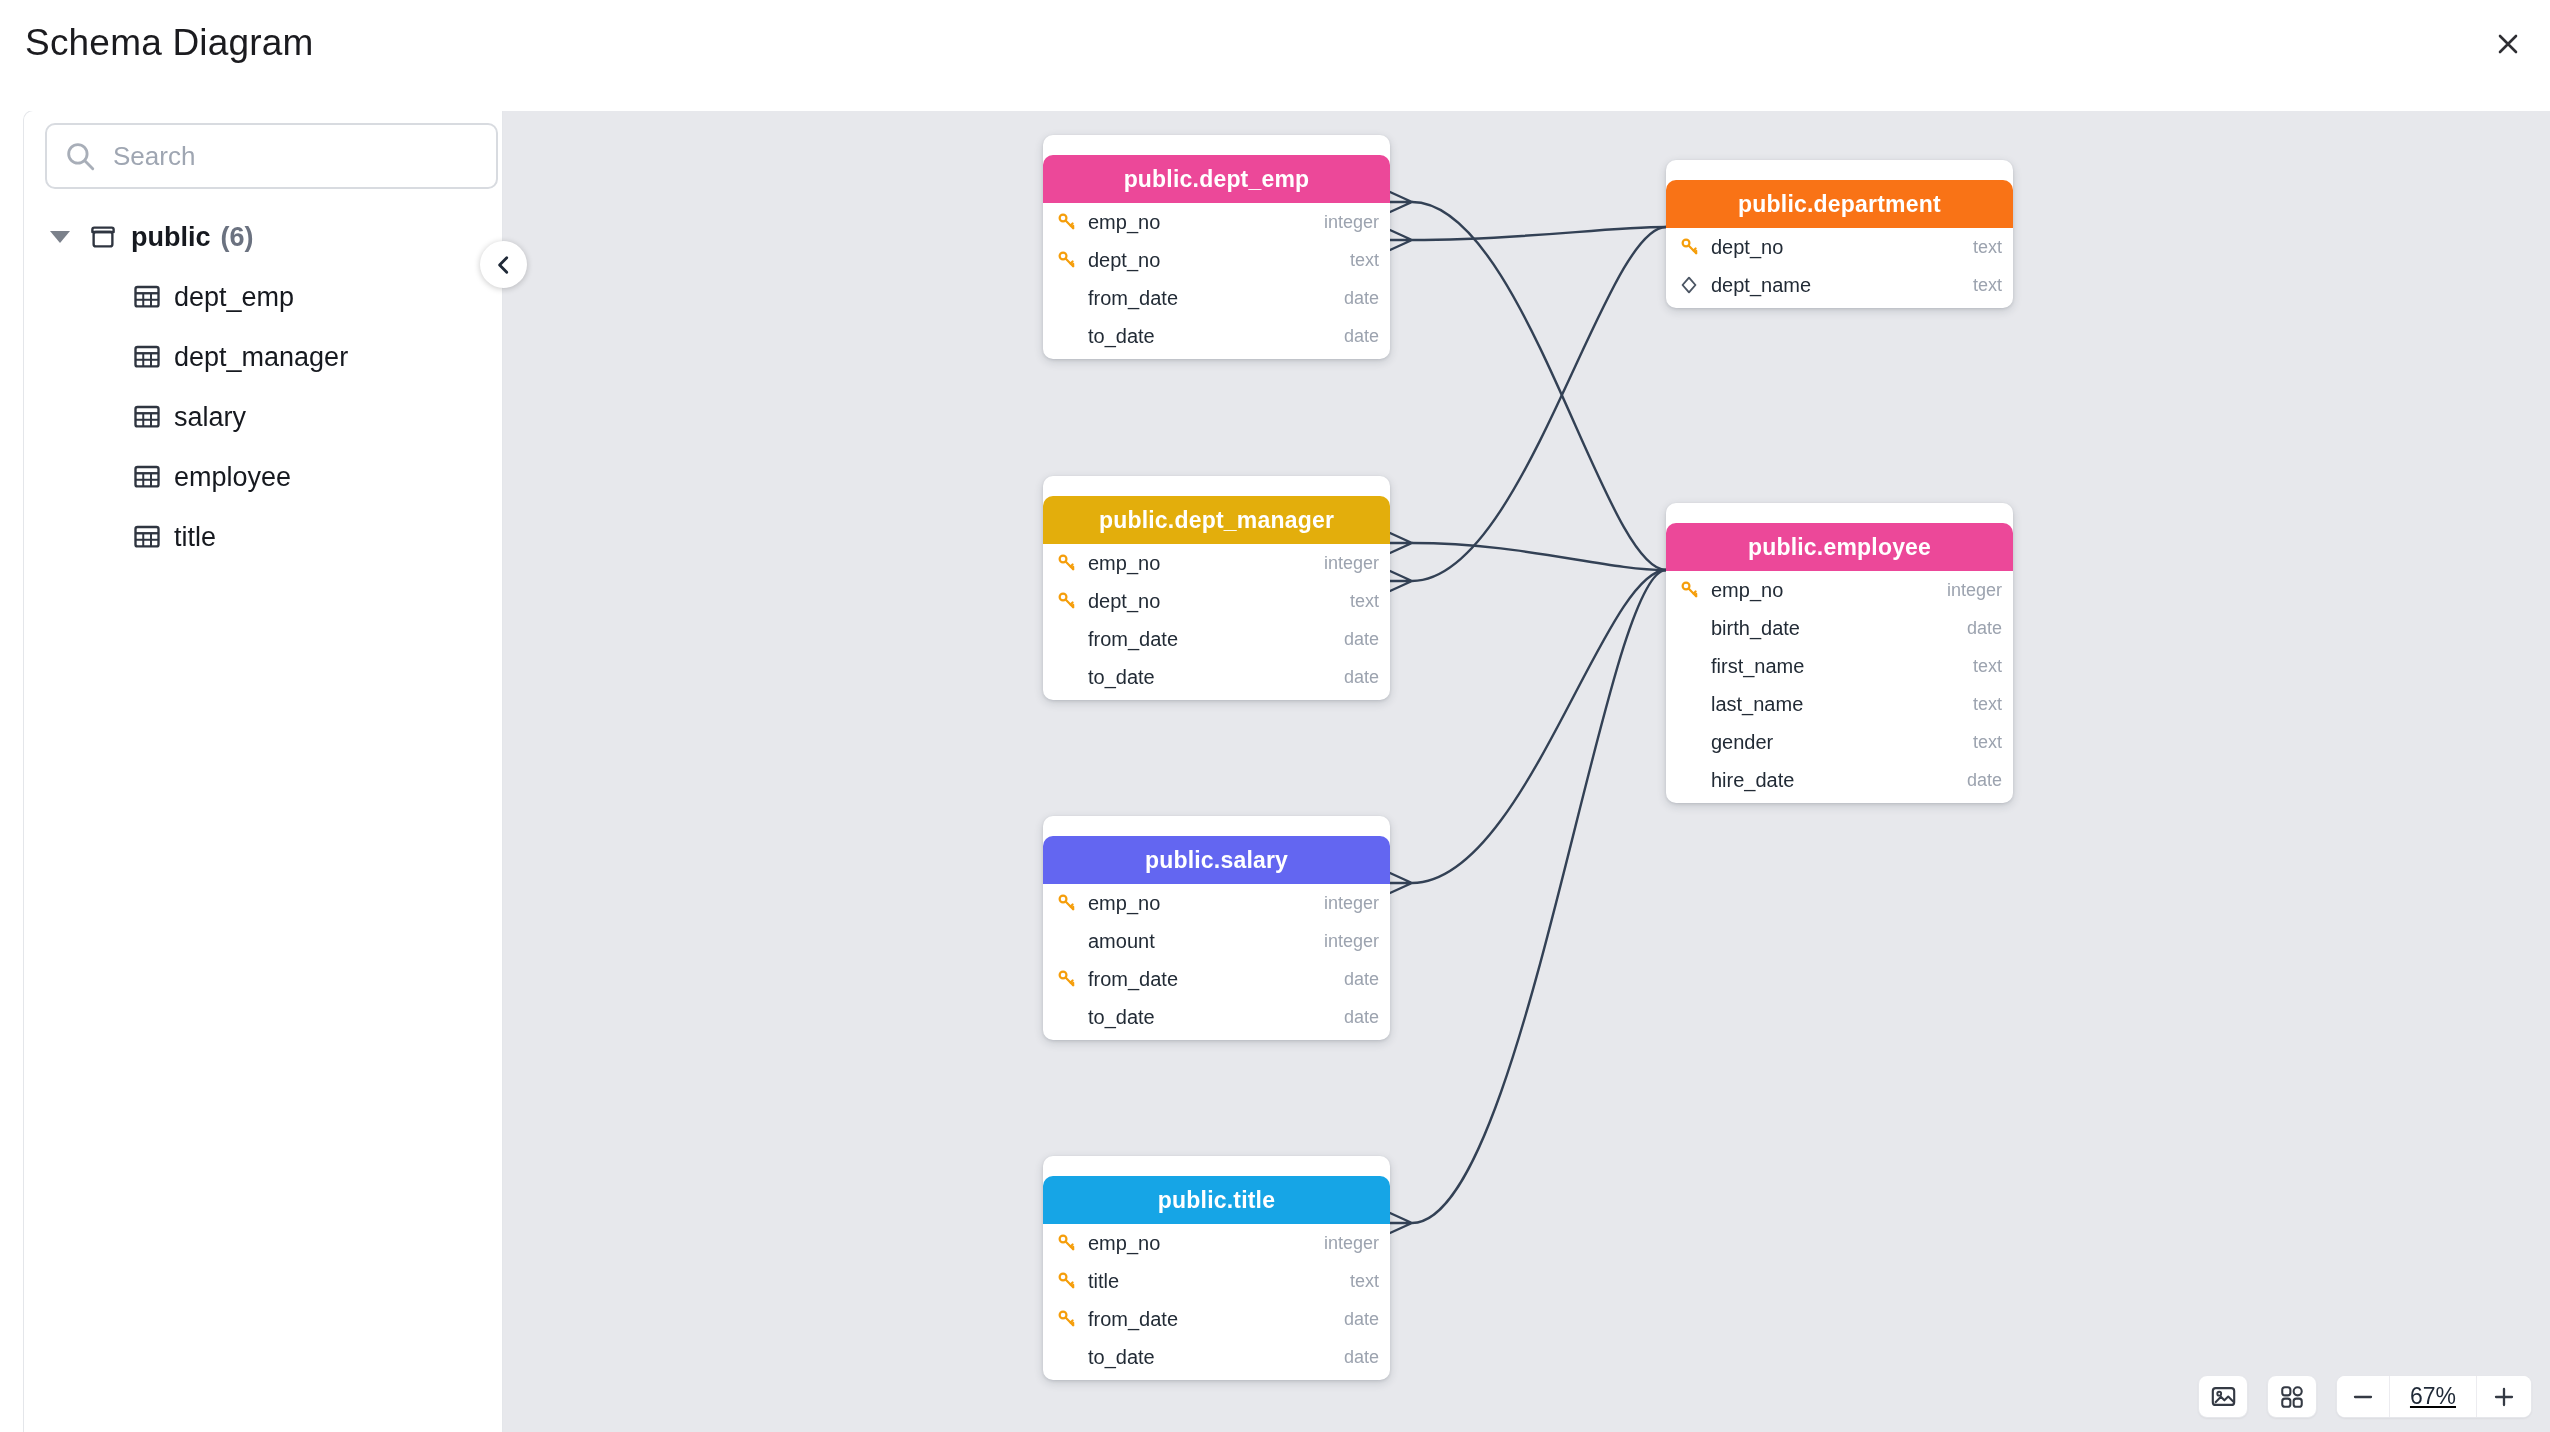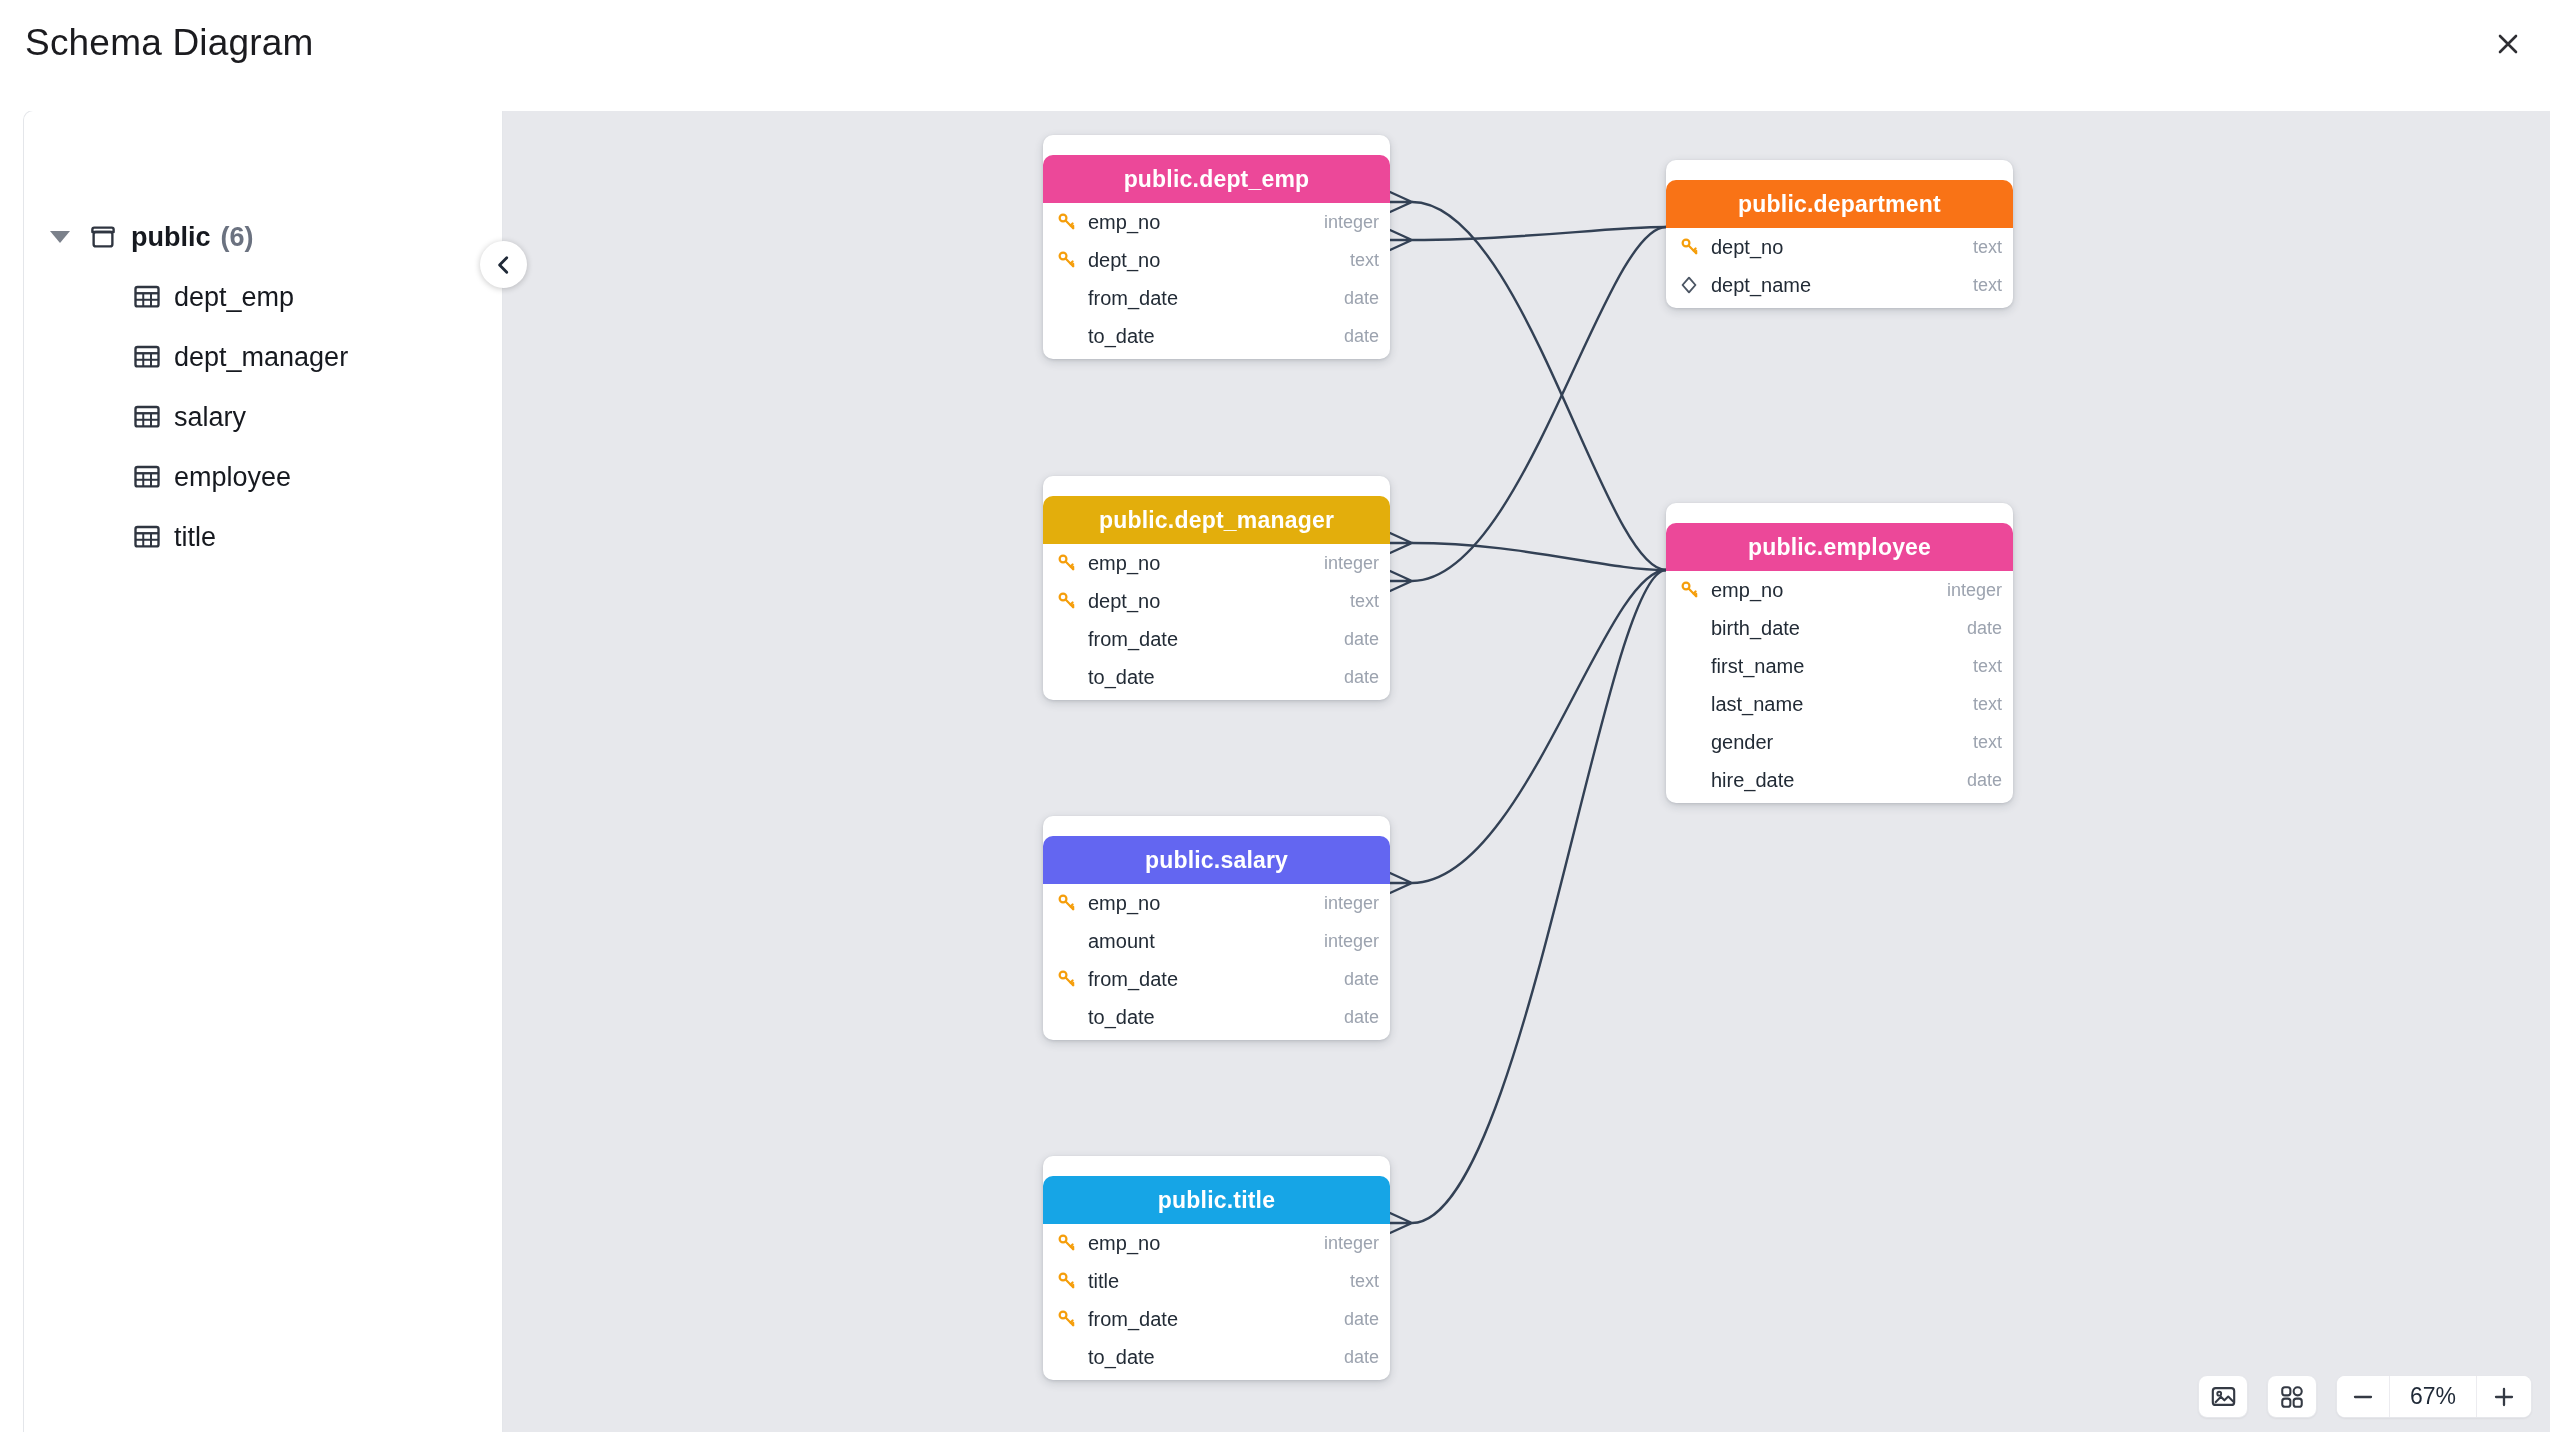--- a/index.html
+++ b/index.html
@@ -49,21 +49,21 @@
   .caret-down{width:0;height:0;border-left:10px solid transparent;border-right:10px solid transparent;border-top:12px solid #7b818b;margin-right:18px;}
   .tree-label{font-size:27px;color:#16191f;margin-left:13px;}
   .tree-count{font-size:27px;color:#6b7280;margin-left:10px;}
   .tree-item{display:flex;align-items:center;height:60px;padding-left:108px;cursor:pointer;}
   .tree-item .tree-label{margin-left:12px;}
   .collapse-btn{
     position:absolute;left:480px;top:241px;width:47px;height:47px;border-radius:50%;background:#ffffff;
     box-shadow:0 1px 6px rgba(0,0,0,.22);display:flex;align-items:center;justify-content:center;z-index:20;cursor:pointer;border:none;
   }
   
-  .controls{position:absolute;left:2198px;top:1375px;height:43px;display:flex;align-items:flex-end;z-index:25;}
+  .controls{position:absolute;left:2198px;top:1375px;height:43px;display:flex;align-items:flex-end;z-index:25;text-decoration:underline;}
   .ctl-btn{
     width:50px;height:43px;background:#ffffff;border:1px solid #e6e7eb;border-radius:9px;
     display:flex;align-items:center;justify-content:center;cursor:pointer;box-sizing:border-box;
     box-shadow:0 1px 2px rgba(0,0,0,.05);padding:0;
   }
   .ctl-btn + .ctl-btn{margin-left:19px;}
   .zoom-group{
     display:flex;align-items:stretch;height:43px;margin-left:19px;background:#ffffff;
     border:1px solid #e6e7eb;border-radius:9px;overflow:hidden;box-shadow:0 1px 2px rgba(0,0,0,.05);box-sizing:border-box;
   }
@@ -331,20 +331,27 @@
 <div class="app-header">
   <div class="app-title">Schema Diagram</div>
   <button class="close-btn">
     <svg width="30" height="30" viewBox="0 0 30 30">
       <path d="M7 7 L23 23 M23 7 L7 23" stroke="#2e2e33" stroke-width="2.6" stroke-linecap="round" fill="none"></path>
     </svg>
   </button>
 </div>
 
 <div class="sidebar">
+  <div class="search-box">
+    <svg width="34" height="34" viewBox="0 0 24 24">
+      <circle cx="10.5" cy="10.5" r="6.5" stroke="#a8aeb8" stroke-width="2" fill="none"></circle>
+      <line x1="15.4" y1="15.4" x2="21" y2="21" stroke="#a8aeb8" stroke-width="2" stroke-linecap="round"></line>
+    </svg>
+    <input class="search-input" type="text" placeholder="Search" style="">
+  </div>
   <div class="tree">
     <div class="tree-schema-row">
       <span class="caret-down"></span>
       <svg width="30" height="30" viewBox="0 0 24 24">
         <path d="M5 4.5 h14 a1.5 1.5 0 0 1 1.5 1.5 v2 h-17 v-2 a1.5 1.5 0 0 1 1.5 -1.5 Z" stroke="#2f3540" stroke-width="1.9" fill="none" stroke-linejoin="round"></path>
         <rect x="4.5" y="8" width="15" height="11.5" rx="1.8" stroke="#2f3540" stroke-width="1.9" fill="none"></rect>
       </svg>
       <span class="tree-label">public</span>
       <span class="tree-count">(6)</span>
     </div>

